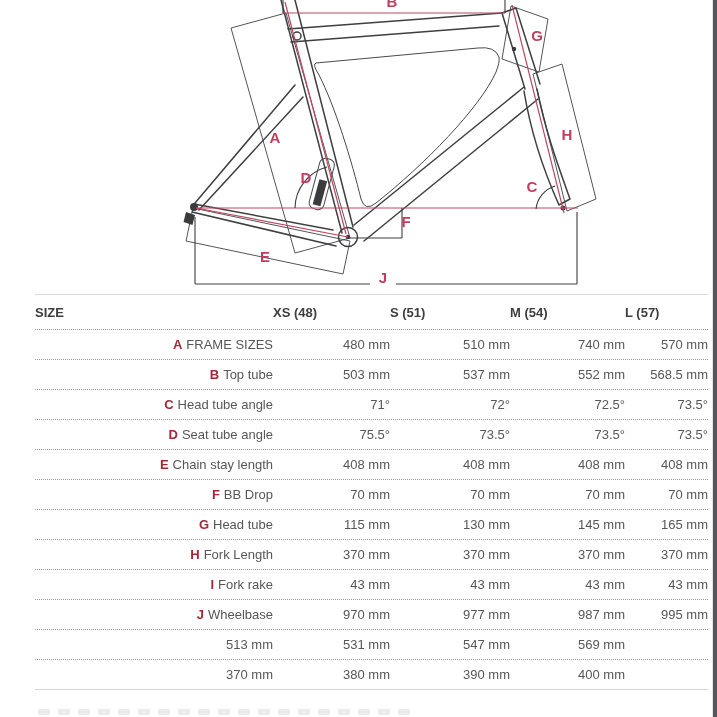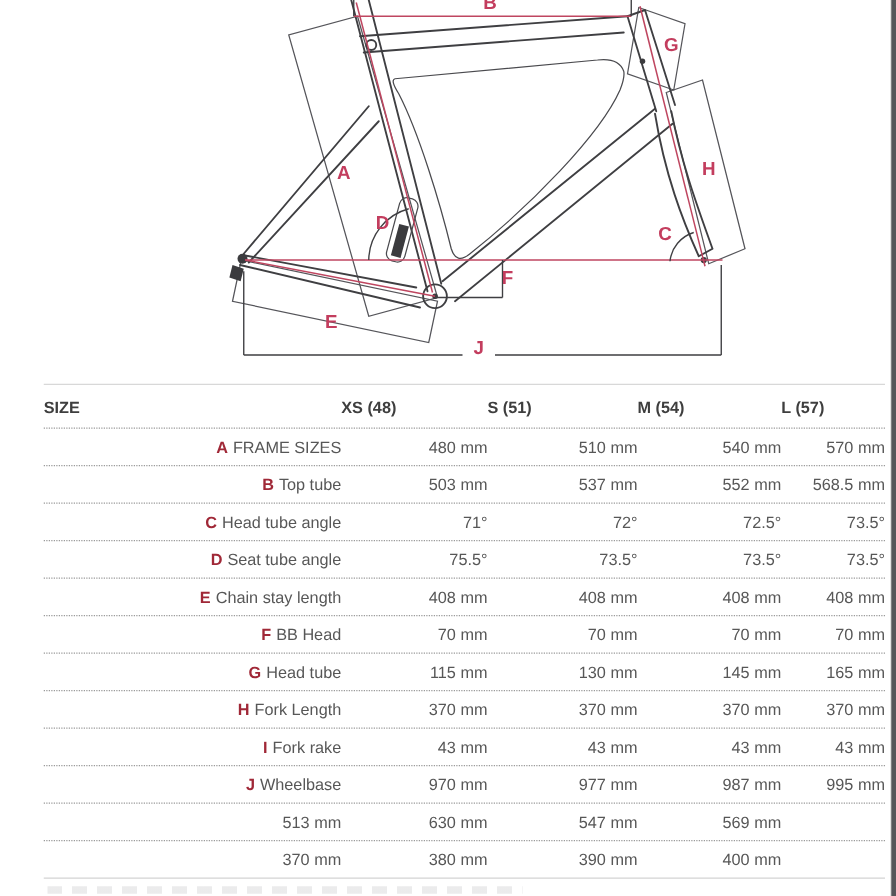--- a/index.html
+++ b/index.html
@@ -11,21 +11,21 @@
   .diagram { position:absolute; left:0; top:0; width:717px; height:300px; }
   .frameline { stroke:#3f3f42; stroke-width:1.5; fill:none; stroke-linecap:round; }
   .thinline  { stroke:#4a4a4e; stroke-width:1;   fill:none; }
   .zone      { stroke:#55555a; stroke-width:1;   fill:none; }
   .dimline   { stroke:#3f3f42; stroke-width:1.1; fill:none; }
   .redline   { stroke:#bf4660; stroke-width:1.2; fill:none; }
   .darkfill  { fill:#3b3b3e; stroke:none; }
   .dlabel    { fill:#c33d5e; font-size:15px; font-weight:bold; text-anchor:middle; }
 
   
-  .spec-table { position:absolute; left:35px; top:307px; width:673px;
+  .spec-table { position:absolute; left:35px; top:294px; width:673px;
                 border-top:1px solid #d8d8d8; border-bottom:1px solid #d4d4d4;
                 font-size:13px; color:#575757; }
   .thead, .tr { display:grid; grid-template-columns:238px 117px 120px 115px auto;
                 align-items:center; }
   .thead { height:34px; font-weight:bold; color:#3e3e3e; }
   .tr    { height:30px; border-top:1px dotted #9a9a9a;text-align:right; }
   .key   { color:#a02837; font-weight:bold; margin-right:4px; }
   .td    { white-space:nowrap; }
 
   
@@ -96,21 +96,21 @@
       <div class="td">XS (48)</div>
       <div class="td">S (51)</div>
       <div class="td">M (54)</div>
       <div class="td">L (57)</div>
     </div>
 
     <div class="tr">
       <div class="td"><span class="key">A</span><span>FRAME SIZES</span></div>
       <div class="td">480 mm</div>
       <div class="td">510 mm</div>
-      <div class="td">540 mm</div>
+      <div class="td">740 mm</div>
       <div class="td">570 mm</div>
     </div>
 
     <div class="tr">
       <div class="td"><span class="key">B</span><span>Top tube</span></div>
       <div class="td">503 mm</div>
       <div class="td">537 mm</div>
       <div class="td">552 mm</div>
       <div class="td">568.5 mm</div>
     </div>
@@ -133,21 +133,21 @@
 
     <div class="tr">
       <div class="td"><span class="key">E</span><span>Chain stay length</span></div>
       <div class="td">408 mm</div>
       <div class="td">408 mm</div>
       <div class="td">408 mm</div>
       <div class="td">408 mm</div>
     </div>
 
     <div class="tr">
-      <div class="td"><span class="key">F</span><span>BB Head</span></div>
+      <div class="td"><span class="key">F</span><span>BB Drop</span></div>
       <div class="td">70 mm</div>
       <div class="td">70 mm</div>
       <div class="td">70 mm</div>
       <div class="td">70 mm</div>
     </div>
 
     <div class="tr">
       <div class="td"><span class="key">G</span><span>Head tube</span></div>
       <div class="td">115 mm</div>
       <div class="td">130 mm</div>
@@ -174,21 +174,21 @@
     <div class="tr">
       <div class="td"><span class="key">J</span><span>Wheelbase</span></div>
       <div class="td">970 mm</div>
       <div class="td">977 mm</div>
       <div class="td">987 mm</div>
       <div class="td">995 mm</div>
     </div>
 
     <div class="tr">
       <div class="td">513 mm</div>
-      <div class="td">630 mm</div>
+      <div class="td">531 mm</div>
       <div class="td">547 mm</div>
       <div class="td">569 mm</div>
     </div>
 
     <div class="tr">
       <div class="td">370 mm</div>
       <div class="td">380 mm</div>
       <div class="td">390 mm</div>
       <div class="td">400 mm</div>
     </div>

